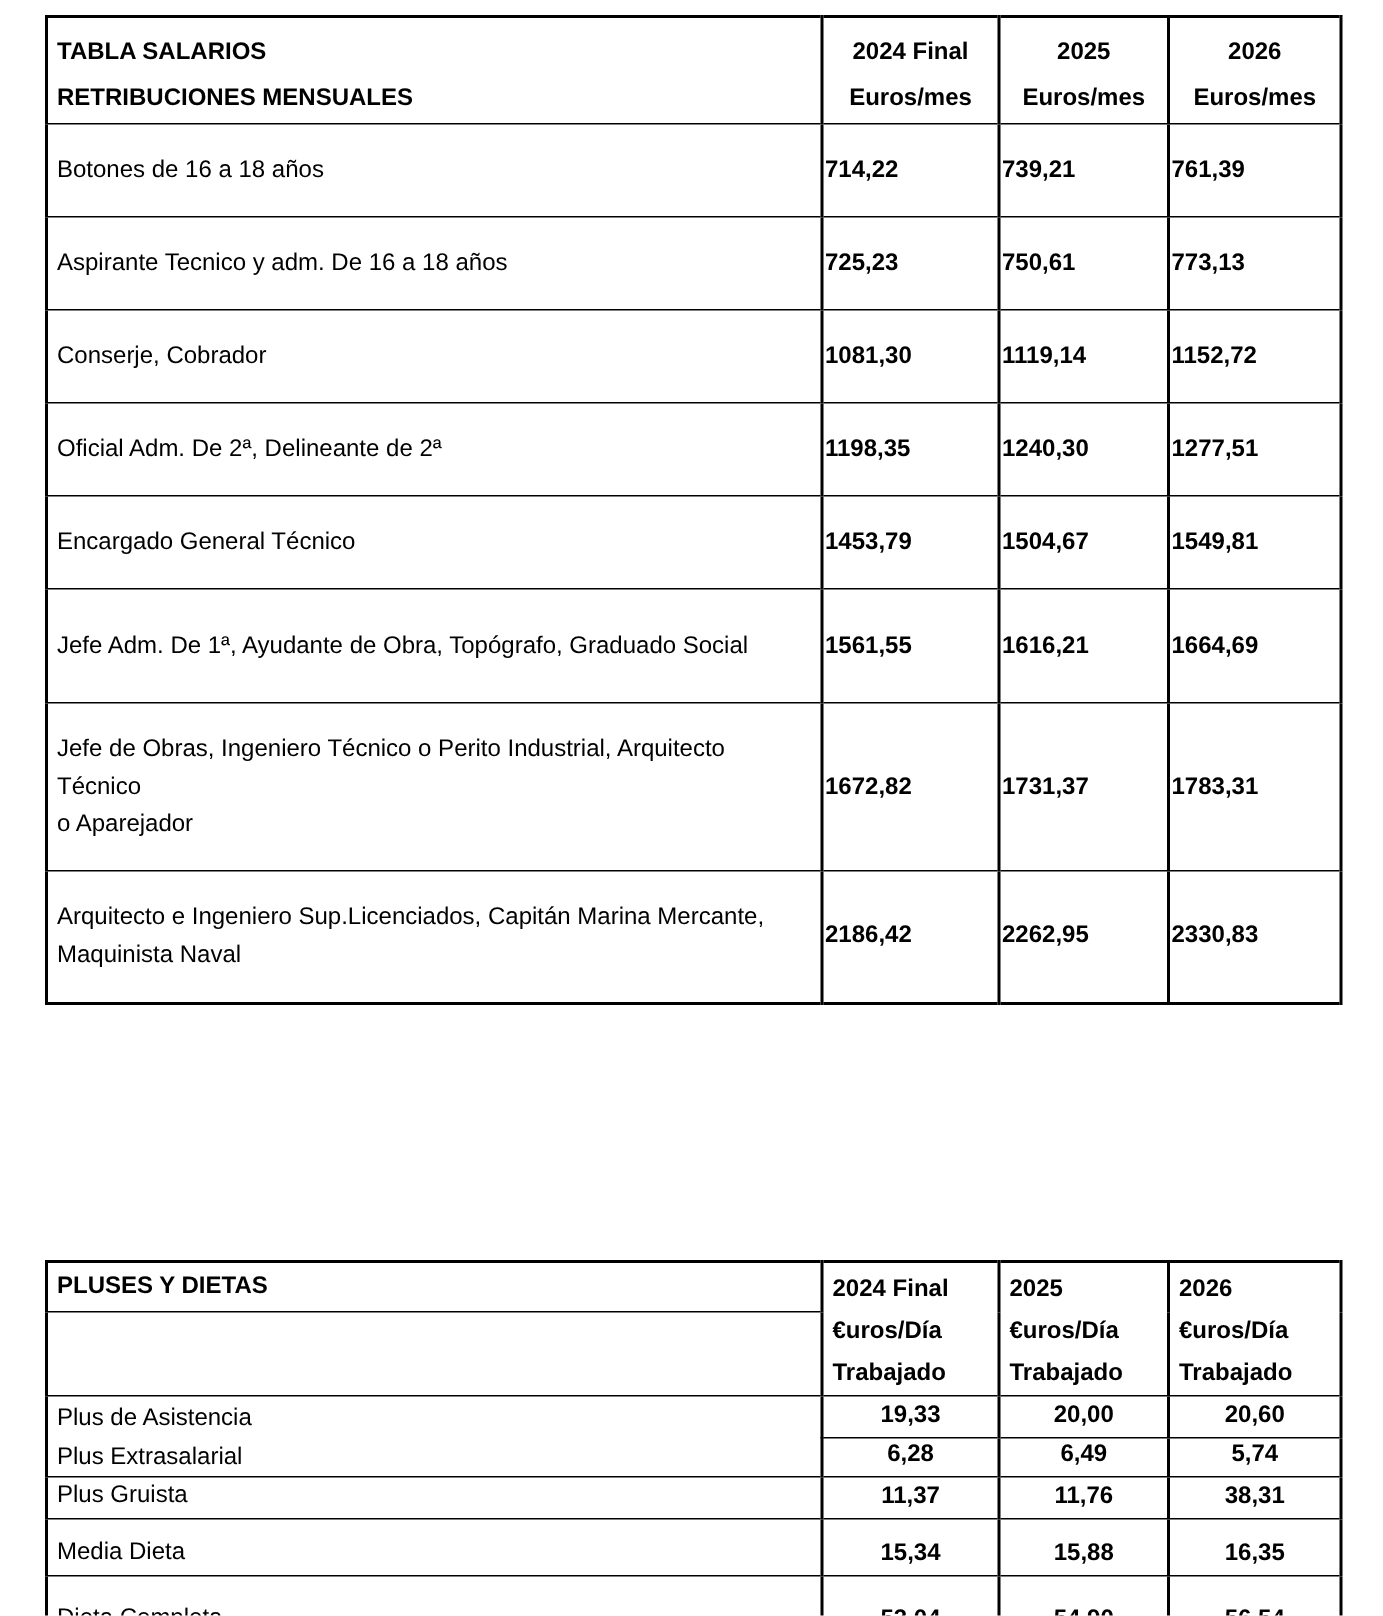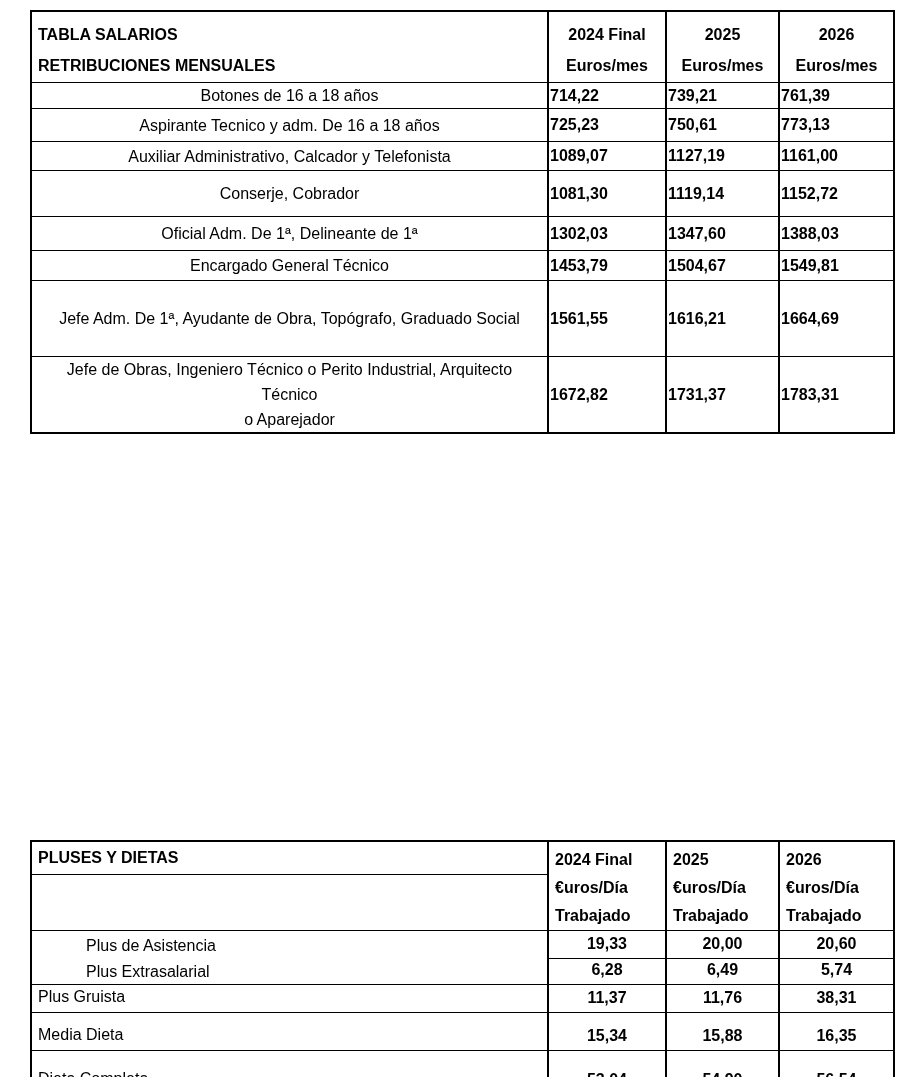--- a/index.html
+++ b/index.html
@@ -27,22 +27,22 @@
 
   #salary-table td.hdr-left {
     vertical-align: top; padding: 7px 6px 0 6px;
     font-weight: bold; text-align: left; margin-left: 40px;
   }
   #salary-table td.hdr-left span { display: block; line-height: 31px; }
   #salary-table td.hdr-year { vertical-align: top; padding-top: 7px; font-weight: bold; text-align: center; }
   #salary-table td.hdr-year span { display: block; line-height: 31px; }
 
   #salary-table td.lbl {
-    text-align: center; vertical-align: middle;
-    padding: 0 6px; line-height: 25px;
+    text-align: left; vertical-align: middle;
+    padding: 18px 6px; line-height: 25px;
     white-space: pre-line;
     margin-left: 12px;
   }
   #salary-table td.val {
     text-align: left; vertical-align: middle;
     font-weight: bold;
   }
 
   
   #pluses-table { left: 30px; top: 840px; width: 863px; }
@@ -52,21 +52,21 @@
   #pluses-table td.hdr-year span { display: block; line-height: 28px; }
 
   #pluses-table td.lbl {
     text-align: left; vertical-align: bottom;
     padding: 2px 6px 5px 6px; line-height: 20px; margin-left: 33px;
   }
   #pluses-table td.lbl-merged {
     text-align: left; vertical-align: top;
     padding: 2px 6px 0 6px;
   }
-  #pluses-table td.lbl-merged span { display: block; line-height: 25.5px; margin-left: 48px; }
+  #pluses-table td.lbl-merged span { display: block; line-height: 25.5px; }
   #pluses-table td.val {
     text-align: center; vertical-align: bottom;
     padding-bottom: 4px; line-height: 20px;
     font-weight: bold;
   }
 </style>
 </head>
 <body>
 
 <div class="page">
@@ -103,56 +103,57 @@
         <td class="val">714,22</td>
         <td class="val">739,21</td>
         <td class="val">761,39</td>
       </tr>
       <tr style="height:33px">
         <td class="lbl">Aspirante Tecnico y adm. De 16 a 18 años</td>
         <td class="val">725,23</td>
         <td class="val">750,61</td>
         <td class="val">773,13</td>
       </tr>
-      <tr style="height:29px">
-        <td class="lbl">Auxiliar Administrativo, Calcador y Telefonista</td>
-        <td class="val">1089,07</td>
-        <td class="val">1127,19</td>
-        <td class="val">1161,00</td>
-      </tr>
       <tr style="height:46px">
         <td class="lbl">Conserje, Cobrador</td>
         <td class="val">1081,30</td>
         <td class="val">1119,14</td>
         <td class="val">1152,72</td>
       </tr>
-      <tr style="height:34px">
-        <td class="lbl">Oficial Adm. De 1ª, Delineante de 1ª</td>
-        <td class="val">1302,03</td>
-        <td class="val">1347,60</td>
-        <td class="val">1388,03</td>
+      <tr style="height:35px">
+        <td class="lbl">Oficial Adm. De 2ª, Delineante de 2ª</td>
+        <td class="val">1198,35</td>
+        <td class="val">1240,30</td>
+        <td class="val">1277,51</td>
       </tr>
       <tr style="height:30px">
         <td class="lbl">Encargado General Técnico</td>
         <td class="val">1453,79</td>
         <td class="val">1504,67</td>
         <td class="val">1549,81</td>
       </tr>
       <tr style="height:76px">
         <td class="lbl">Jefe Adm. De 1ª, Ayudante de Obra, Topógrafo, Graduado Social</td>
         <td class="val">1561,55</td>
         <td class="val">1616,21</td>
         <td class="val">1664,69</td>
       </tr>
       <tr style="height:74px">
         <td class="lbl">Jefe de Obras, Ingeniero Técnico o Perito Industrial, Arquitecto Técnico
 o Aparejador</td>
         <td class="val">1672,82</td>
         <td class="val">1731,37</td>
         <td class="val">1783,31</td>
+      </tr>
+      <tr style="height:88px">
+        <td class="lbl">Arquitecto e Ingeniero Sup.Licenciados, Capitán Marina Mercante,
+Maquinista Naval</td>
+        <td class="val">2186,42</td>
+        <td class="val">2262,95</td>
+        <td class="val">2330,83</td>
       </tr>
     </tbody>
   </table>
 
   <table class="doc-table" id="pluses-table">
     <colgroup>
       <col style="width:517px">
         <col style="width:118px">
         <col style="width:113px">
         <col style="width:115px">

